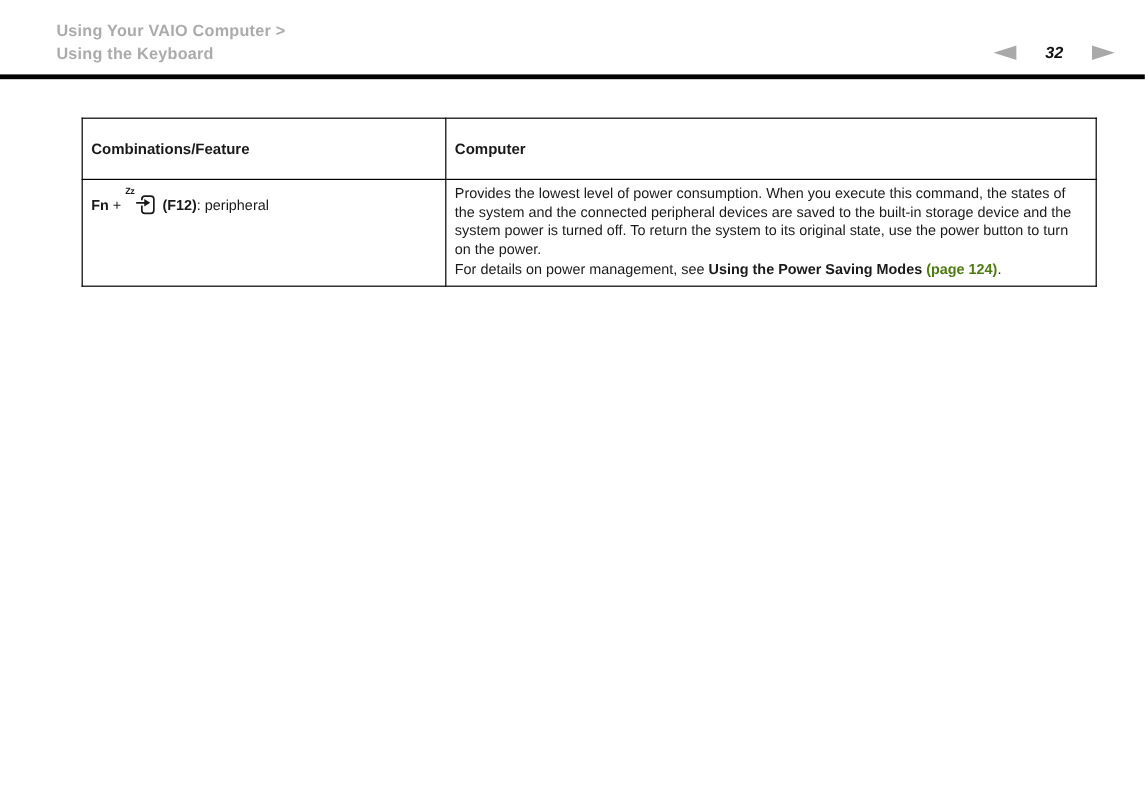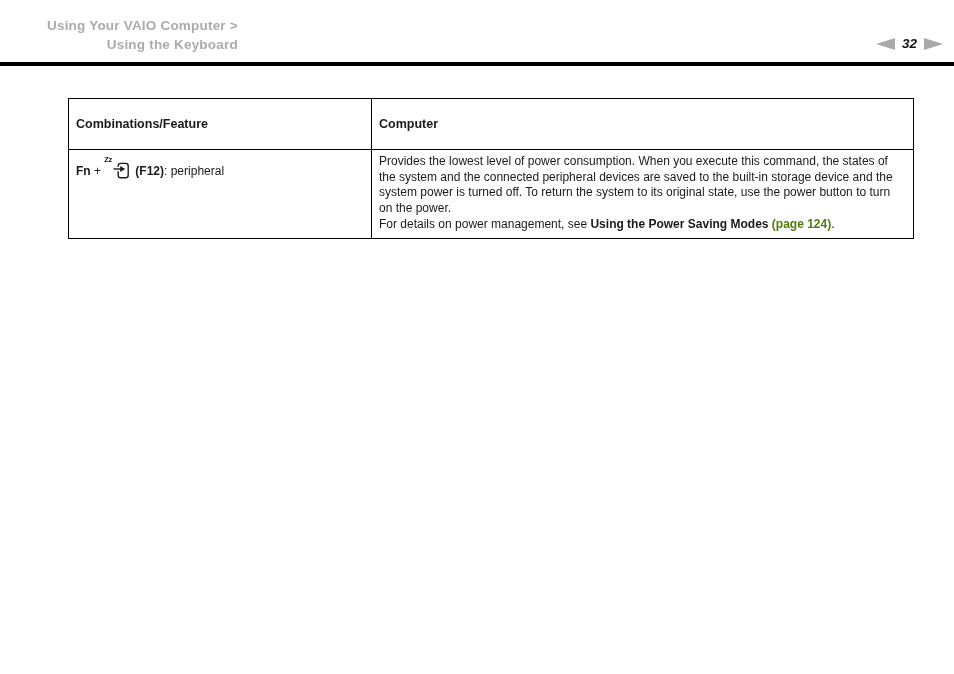--- a/index.html
+++ b/index.html
@@ -14,29 +14,28 @@
 
   
   .breadcrumb {
     position: absolute;
     left: 47px; top: 16px;
     font-size: 13.5px;
     font-weight: bold;
     line-height: 19px;
     color: #ababab;
     letter-spacing: 0.2px;
-    text-align: right;
   }
 
   .pager {
     position: absolute;
-    top: 37px; right: 11px;
+    top: 37px; right: 25px;
     display: flex;
     align-items: center;
-    gap: 7px;
+    gap: 24px;
     height: 14px;
   }
   .pager .page-num {
     font-size: 13.5px;
     font-weight: bold;
     font-style: italic;
     color: #121212;
     margin-top: -1px;
   }
   .tri {

